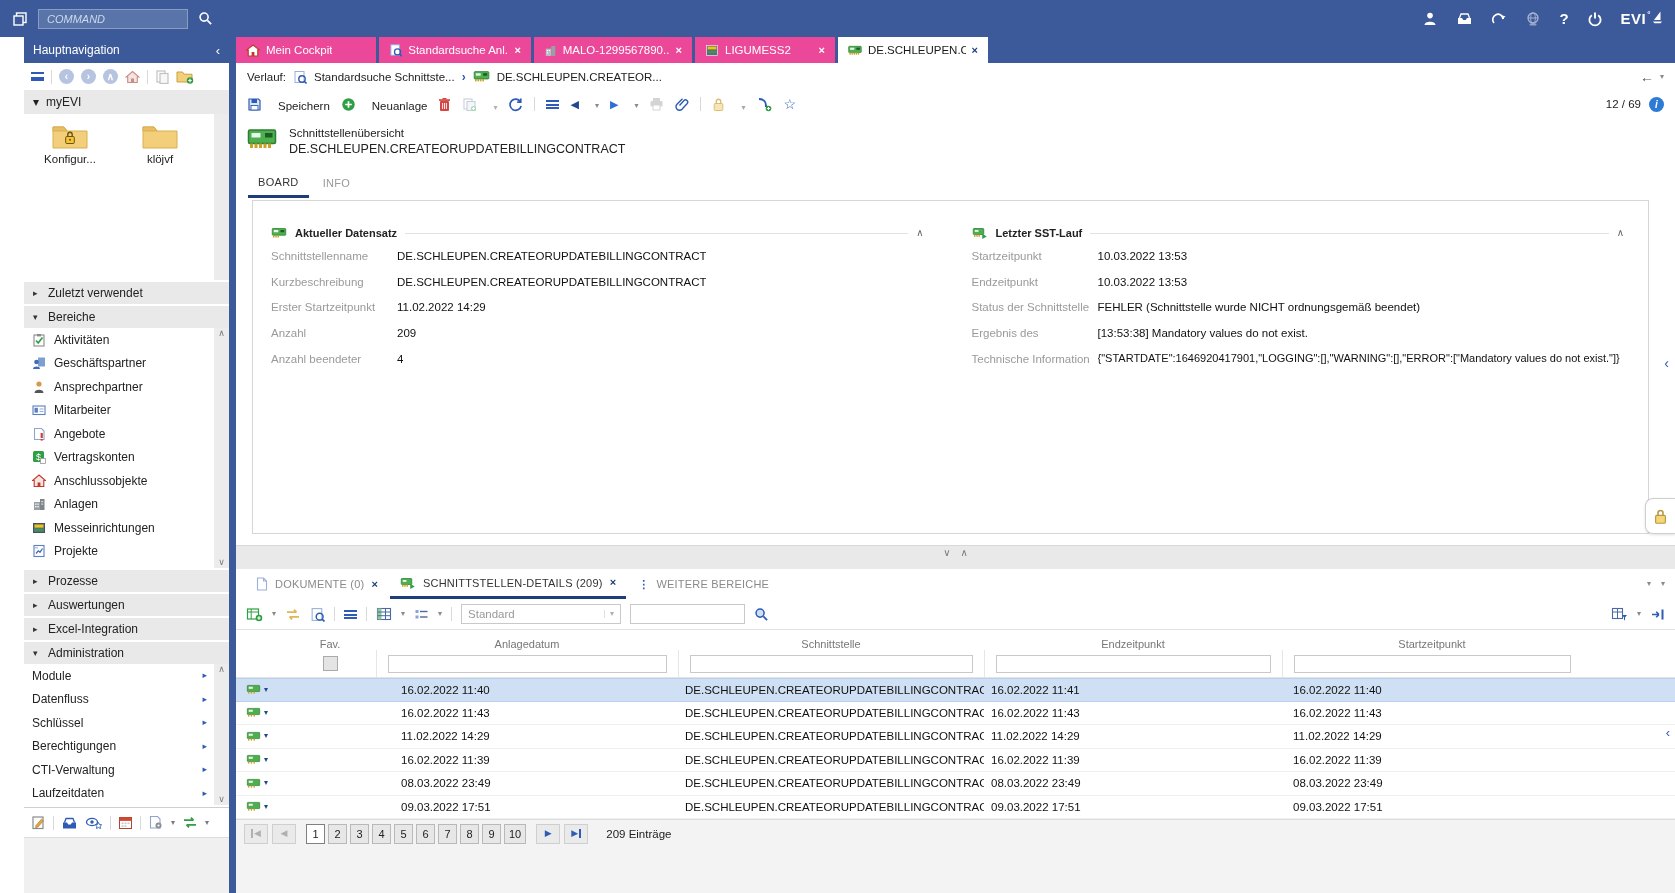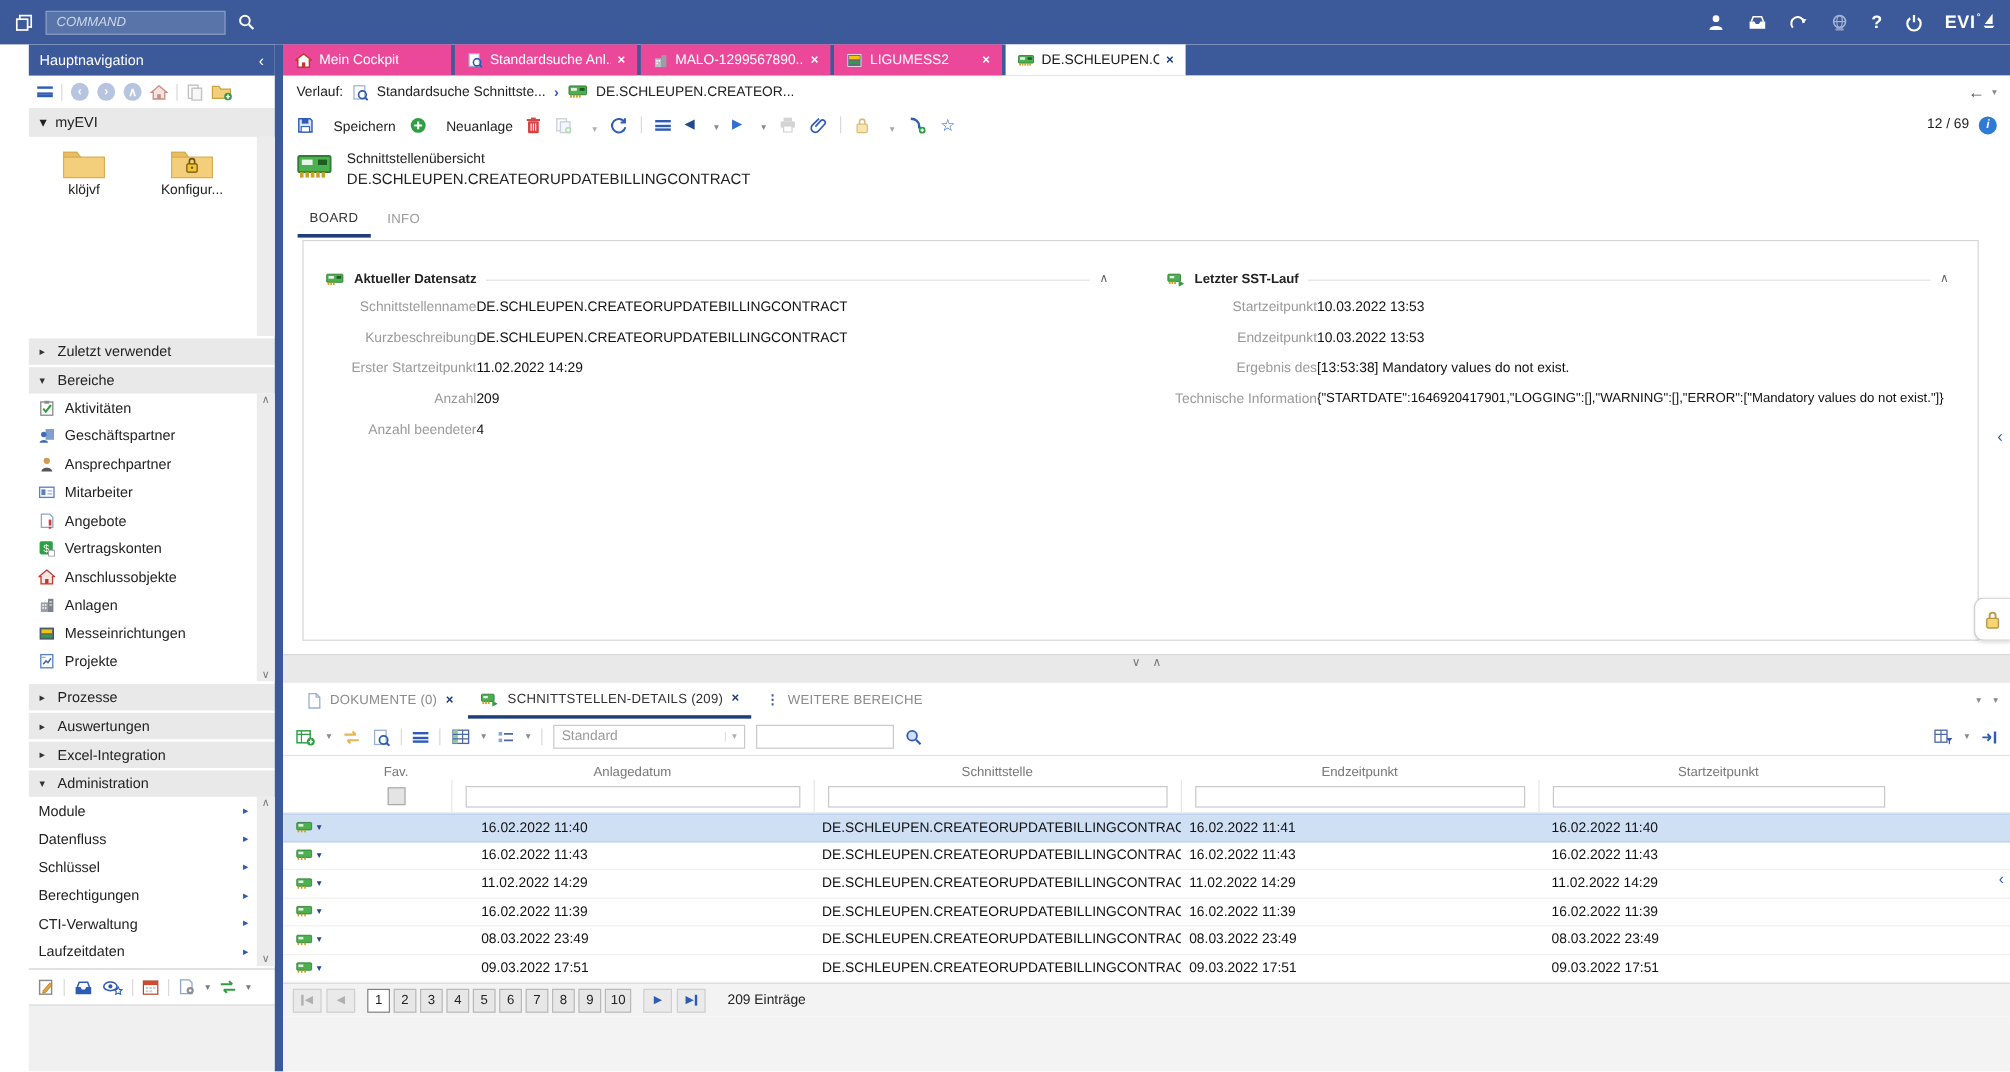--- a/index.html
+++ b/index.html
@@ -78,21 +78,21 @@
   .record { display:flex; align-items:flex-start; gap:12px; padding:9px 11px 4px 11px; height:50px; }
   .record .sub { font-size:11.5px; color:#222; }
   .record .title { font-size:12.5px; color:#222; margin-top:3px; }
 
   .boardtabs { display:flex; gap:4px; padding:0 12px; height:30px; align-items:stretch; }
   .boardtab { display:flex; align-items:center; padding:0 10px; font-size:11px; color:#9a9a9a; letter-spacing:.3px; }
   .boardtab.active { color:#333; border-bottom:3px solid #1d3e7a; }
 
   .board-wrap { height:347px; position:relative; padding:2px 26px 0 16px; }
   .card { border:1px solid #d6d6d6; height:334px; display:flex; padding:26px 24px 0 18px; gap:48px; background:#fff; }
-  .group { flex:1; min-width:0;text-align:right; }
+  .group { flex:1; min-width:0; }
   .group-head { display:flex; align-items:center; gap:8px; }
   .group-head .gt { font-weight:bold; font-size:11px; color:#222; white-space:nowrap; }
   .group-head .line { flex:1; height:1px; background:#e2e2e2; }
   .group-head .chev { color:#666; font-size:10px; }
   .frow { display:flex; margin-top:9px; line-height:1.45; }
   .flabel { width:126px; min-width:126px; color:#9a9a9a; }
   .fvalue { color:#111; white-space:nowrap; overflow:hidden; }
   .board-coll { position:absolute; right:6px; top:158px; color:#2e5bb5; font-size:14px; }
   .lock-tab { position:absolute; right:0; top:300px; width:30px; height:36px; background:#fff; border:1px solid #cfcfcf; border-right:none; border-radius:8px 0 0 8px; display:flex; align-items:center; justify-content:center; box-shadow:0 1px 3px rgba(0,0,0,.12); }
 
@@ -249,38 +249,38 @@
       <span>myEVI</span>
     </div>
 
     <div class="folders-area">
       <div class="folder-tile">
         <span class="folder-wrap">
           <svg width="38" height="28" viewBox="0 0 38 28">
               <path d="M2 5 h11 l3 4 h20 v17 H2 Z" fill="#f3cf7c" stroke="#d9ae4e"></path>
               <path d="M2 5 h11 l3 4 H2 Z" fill="#e8bd63" stroke="#d9ae4e"></path>
             </svg>
+          <span class="folder-lock">
+            <svg width="13" height="15" viewBox="0 0 13 15">
+                <rect x="2.2" y="6.5" width="8.6" height="7" rx="1" fill="#f5c431" stroke="#6b5312"></rect>
+                <path d="M4.3 6.5 V4.4 a2.2 2.2 0 0 1 4.4 0 V6.5" fill="none" stroke="#6b5312" stroke-width="1.4"></path>
+                <circle cx="6.5" cy="9.7" r="1" fill="#6b5312"></circle>
+              </svg>
+          </span>
         </span>
-        <span>klöjvf</span>
+        <span>Konfigur...</span>
       </div>
       <div class="folder-tile">
         <span class="folder-wrap">
           <svg width="38" height="28" viewBox="0 0 38 28">
               <path d="M2 5 h11 l3 4 h20 v17 H2 Z" fill="#f3cf7c" stroke="#d9ae4e"></path>
               <path d="M2 5 h11 l3 4 H2 Z" fill="#e8bd63" stroke="#d9ae4e"></path>
             </svg>
-          <span class="folder-lock">
-            <svg width="13" height="15" viewBox="0 0 13 15">
-                <rect x="2.2" y="6.5" width="8.6" height="7" rx="1" fill="#f5c431" stroke="#6b5312"></rect>
-                <path d="M4.3 6.5 V4.4 a2.2 2.2 0 0 1 4.4 0 V6.5" fill="none" stroke="#6b5312" stroke-width="1.4"></path>
-                <circle cx="6.5" cy="9.7" r="1" fill="#6b5312"></circle>
-              </svg>
-          </span>
         </span>
-        <span>Konfigur...</span>
+        <span>klöjvf</span>
       </div>
       <div class="gutter">
           <span></span>
           <span></span>
         </div>
     </div>
 
     <div class="sec">
       <span class="tri glyph">▸</span>
       <span>Zuletzt verwendet</span>
@@ -737,20 +737,24 @@
           <div style="margin-top:8px">
             <div class="frow">
               <span class="flabel">Startzeitpunkt</span>
               <span class="fvalue">10.03.2022 13:53</span>
             </div>
             <div class="frow">
               <span class="flabel">Endzeitpunkt</span>
               <span class="fvalue">10.03.2022 13:53</span>
             </div>
             <div class="frow">
+              <span class="flabel">Status der Schnittstelle</span>
+              <span class="fvalue">FEHLER (Schnittstelle wurde NICHT ordnungsgemäß beendet)</span>
+            </div>
+            <div class="frow">
               <span class="flabel">Ergebnis des</span>
               <span class="fvalue">[13:53:38] Mandatory values do not exist.</span>
             </div>
             <div class="frow">
               <span class="flabel">Technische Information</span>
               <span class="fvalue" style="font-size:11px">{"STARTDATE":1646920417901,"LOGGING":[],"WARNING":[],"ERROR":["Mandatory values do not exist."]}</span>
             </div>
           </div>
         </div>
       </div>

